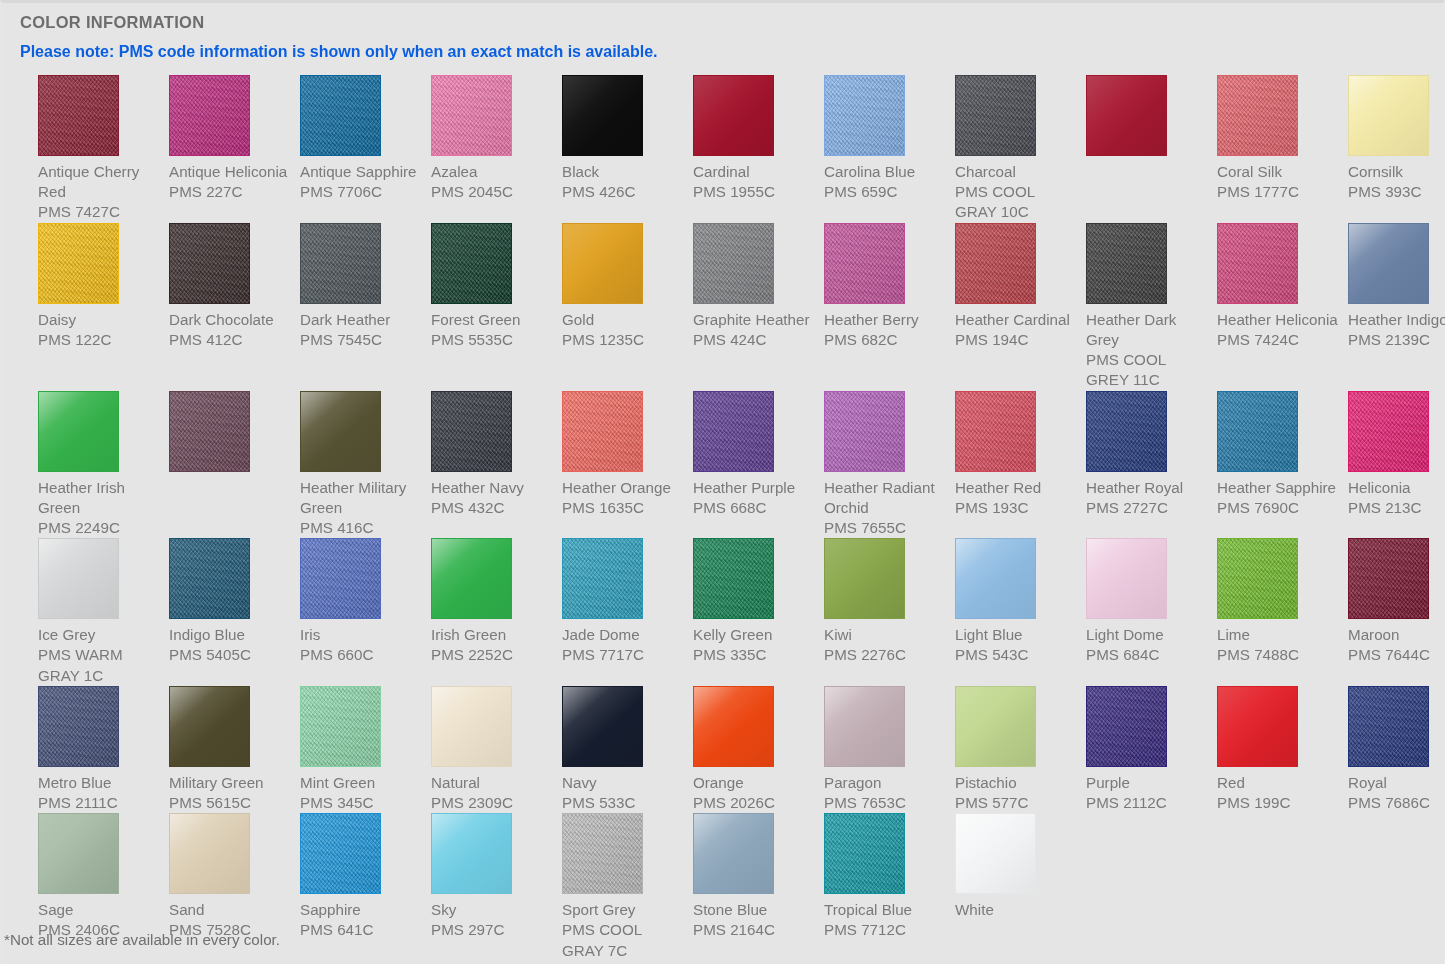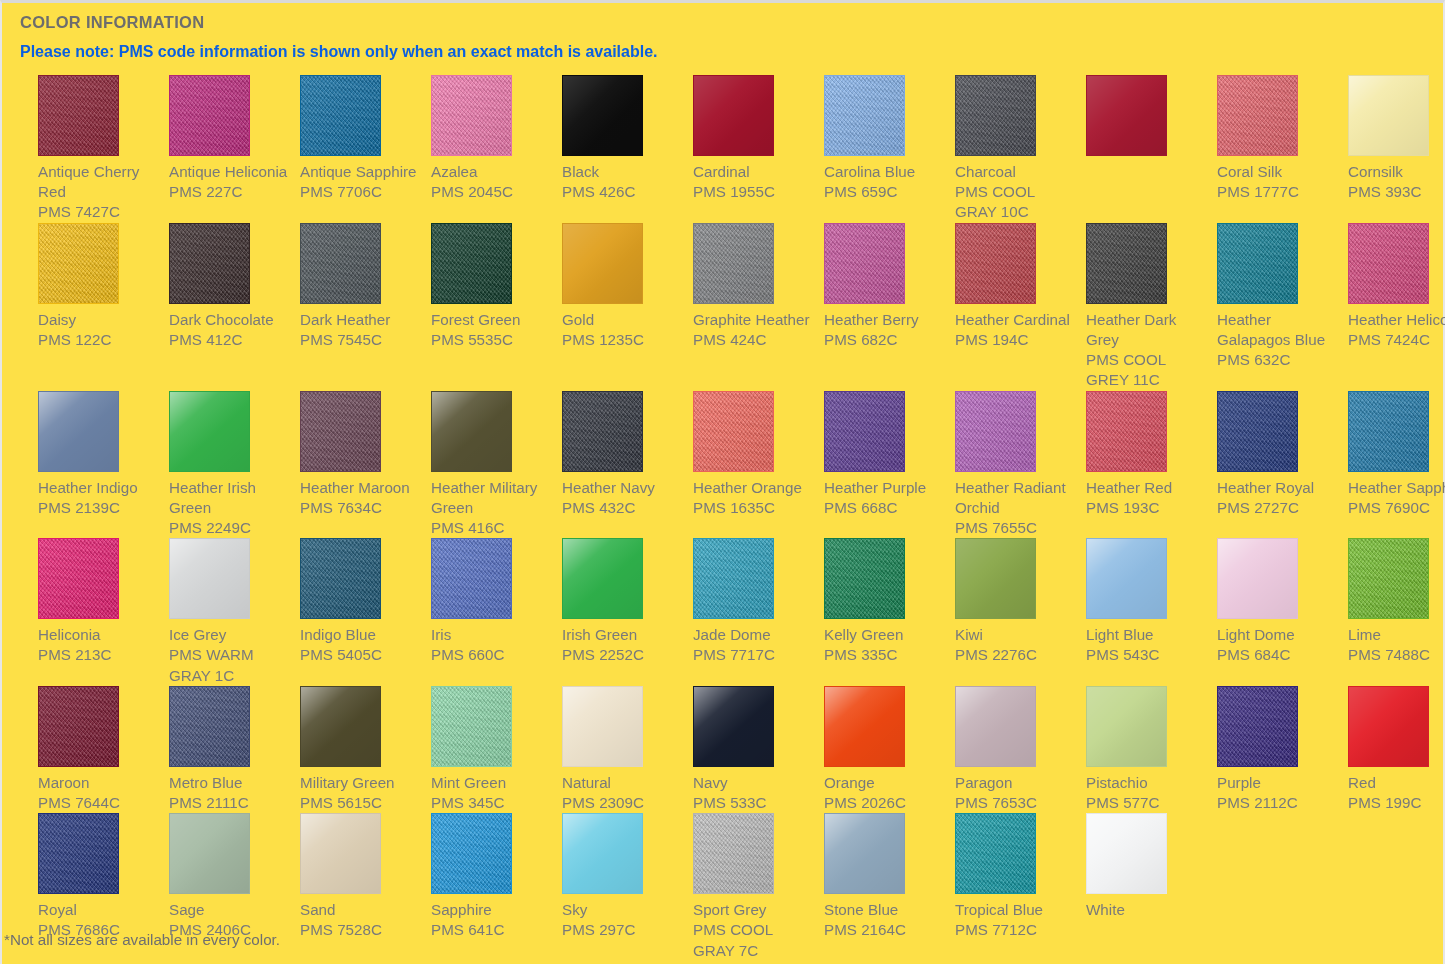--- a/index.html
+++ b/index.html
@@ -11,21 +11,21 @@
   body {
     width: 1445px;
     height: 964px;
     font-family: "Liberation Sans", sans-serif;
     overflow: hidden;
     position: relative;
   }
   #panel {
     width: 1445px;
     height: 964px;
-    background: #fde047;
+    background: #e5e5e5;
     border-top: 3px solid #d9d9d9;
     border-left: 2px solid #e6e6e6;
     border-right: 2px solid #e6e6e6;
     padding: 0;
     position: relative;
   }
   #heading {
     font-size: 16.5px;
     font-weight: bold;
     color: #6d6d6d;
@@ -216,43 +216,36 @@
         <span class="chip heather" style="background-color: rgb(192, 64, 72);"></span>
         <div class="chip-label">Heather Cardinal
 PMS 194C</div>
       </div>
       <div class="swatch-cell">
         <span class="chip heather" style="background-color: rgb(59, 59, 59);"></span>
         <div class="chip-label">Heather Dark Grey
 PMS COOL GREY 11C</div>
       </div>
       <div class="swatch-cell">
-        <span class="chip heather" style="background-color: rgb(14, 127, 150);"></span>
-        <div class="chip-label">Heather Galapagos Blue
-PMS 632C</div>
-      </div>
-      <div class="swatch-cell">
         <span class="chip heather" style="background-color: rgb(216, 69, 126);"></span>
         <div class="chip-label">Heather Heliconia
 PMS 7424C</div>
       </div>
       <div class="swatch-cell">
         <span class="chip soft" style="background-color: rgb(107, 130, 166);"></span>
         <div class="chip-label">Heather Indigo
 PMS 2139C</div>
       </div>
       <div class="swatch-cell">
         <span class="chip soft" style="background-color: rgb(52, 178, 74);"></span>
         <div class="chip-label">Heather Irish Green
 PMS 2249C</div>
       </div>
       <div class="swatch-cell">
         <span class="chip heather" style="background-color: rgb(106, 68, 85);"></span>
-        <div class="chip-label">Heather Maroon
-PMS 7634C</div>
       </div>
       <div class="swatch-cell">
         <span class="chip soft" style="background-color: rgb(86, 82, 51);"></span>
         <div class="chip-label">Heather Military Green
 PMS 416C</div>
       </div>
       <div class="swatch-cell">
         <span class="chip heather" style="background-color: rgb(48, 52, 62);"></span>
         <div class="chip-label">Heather Navy
 PMS 432C</div>

